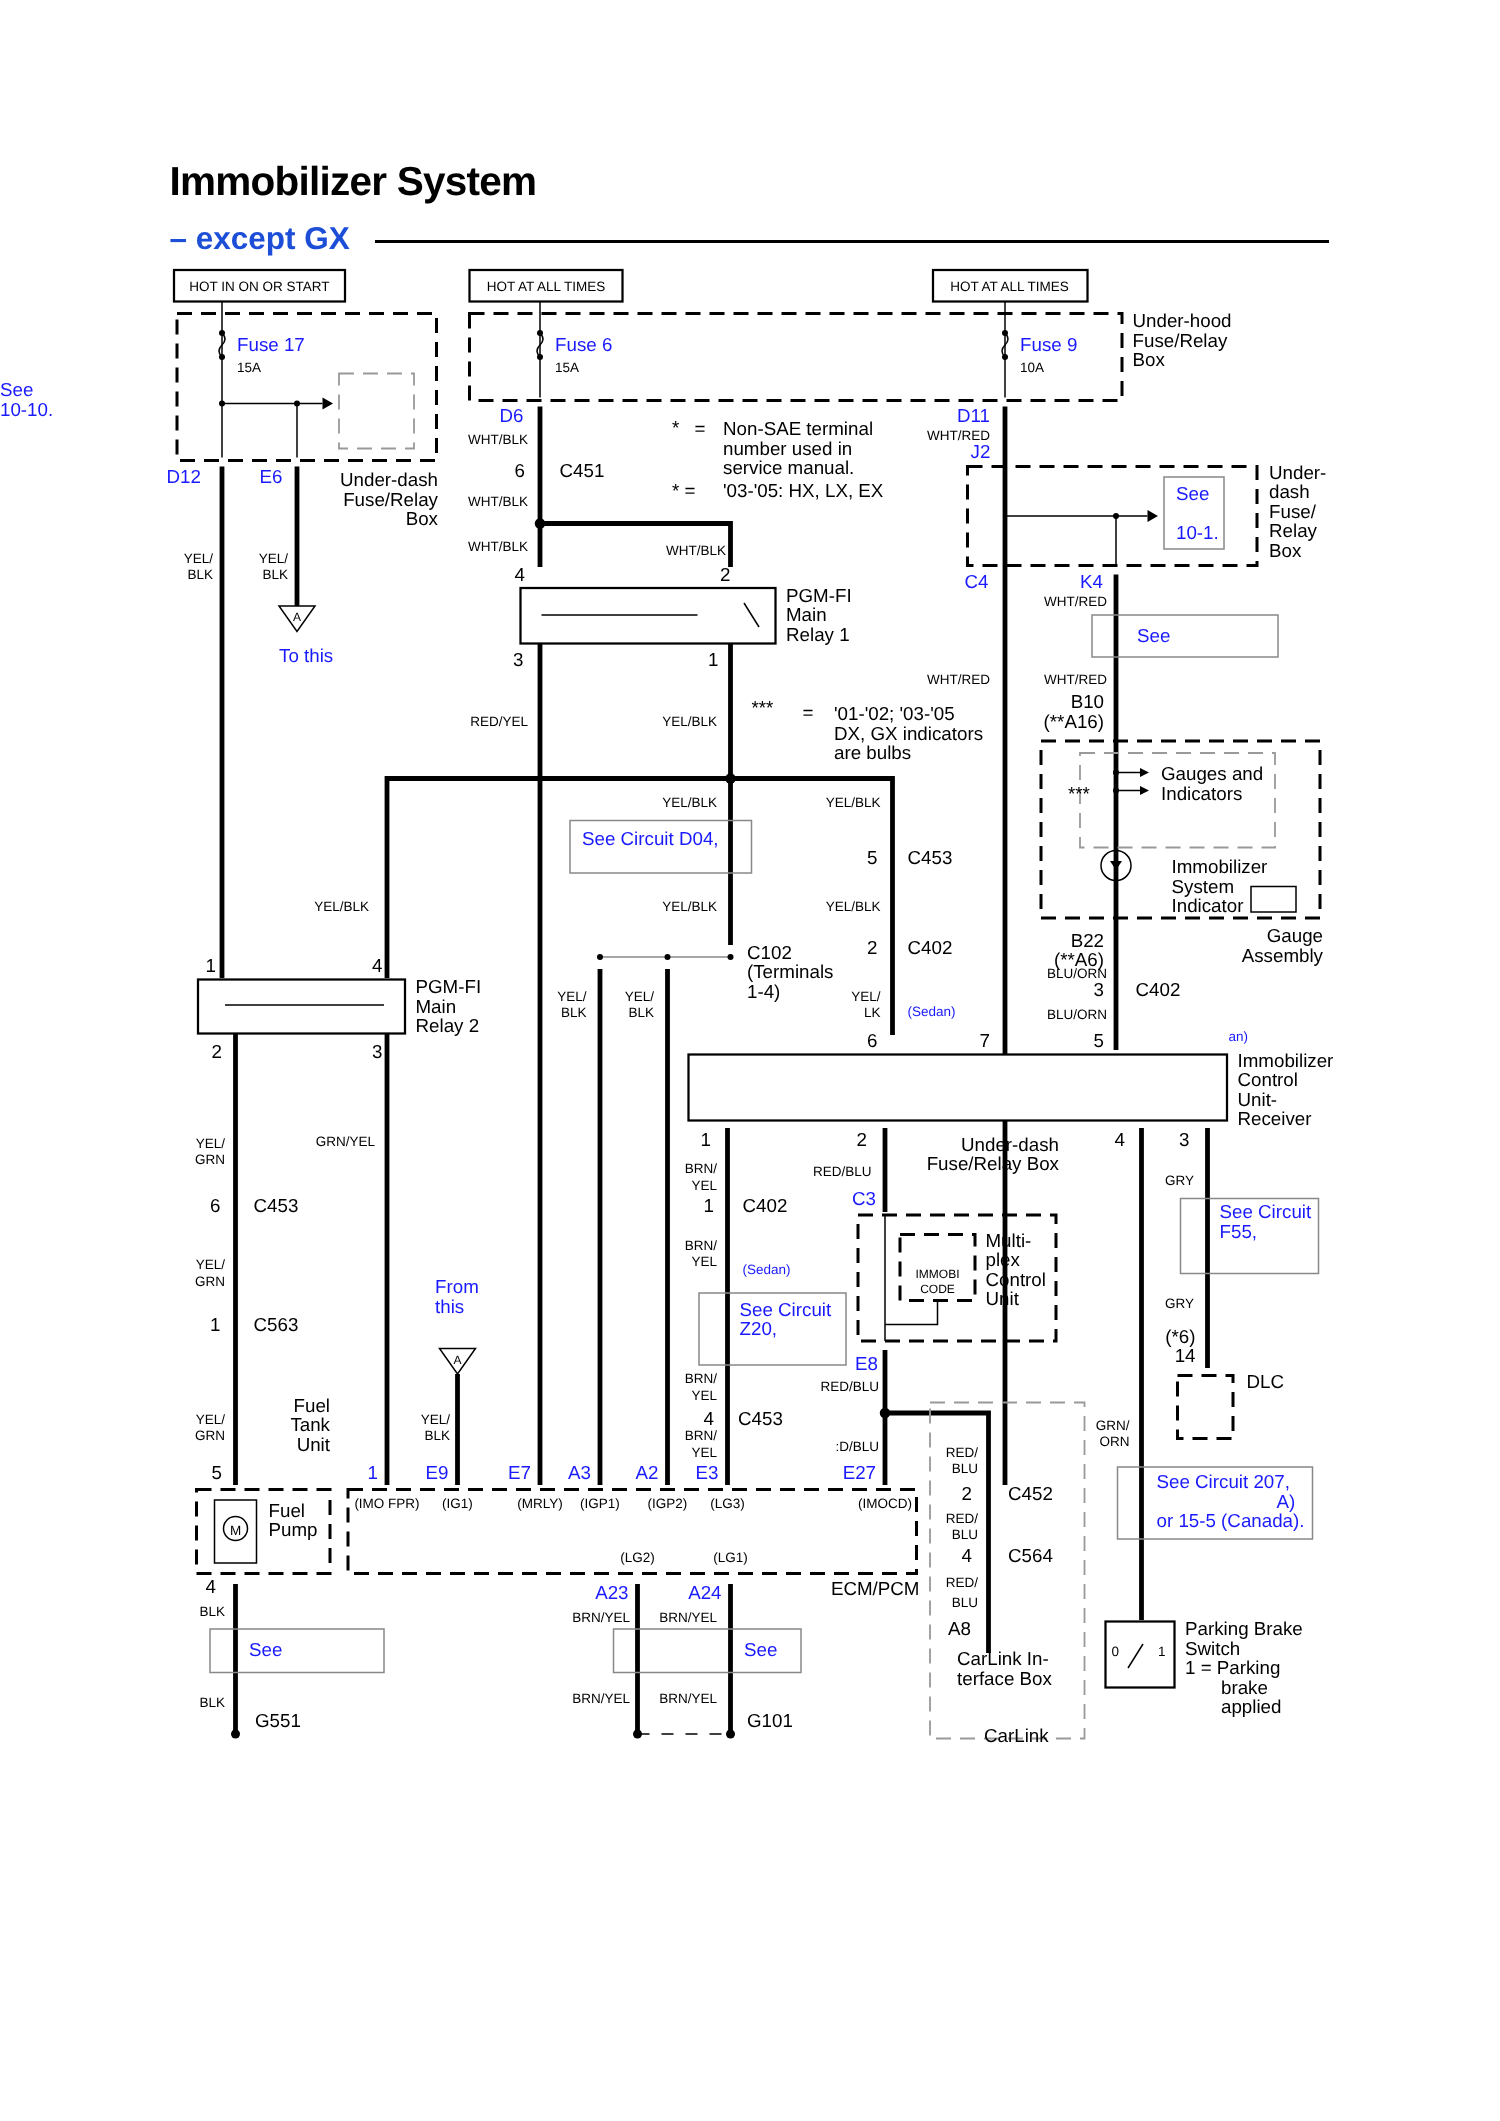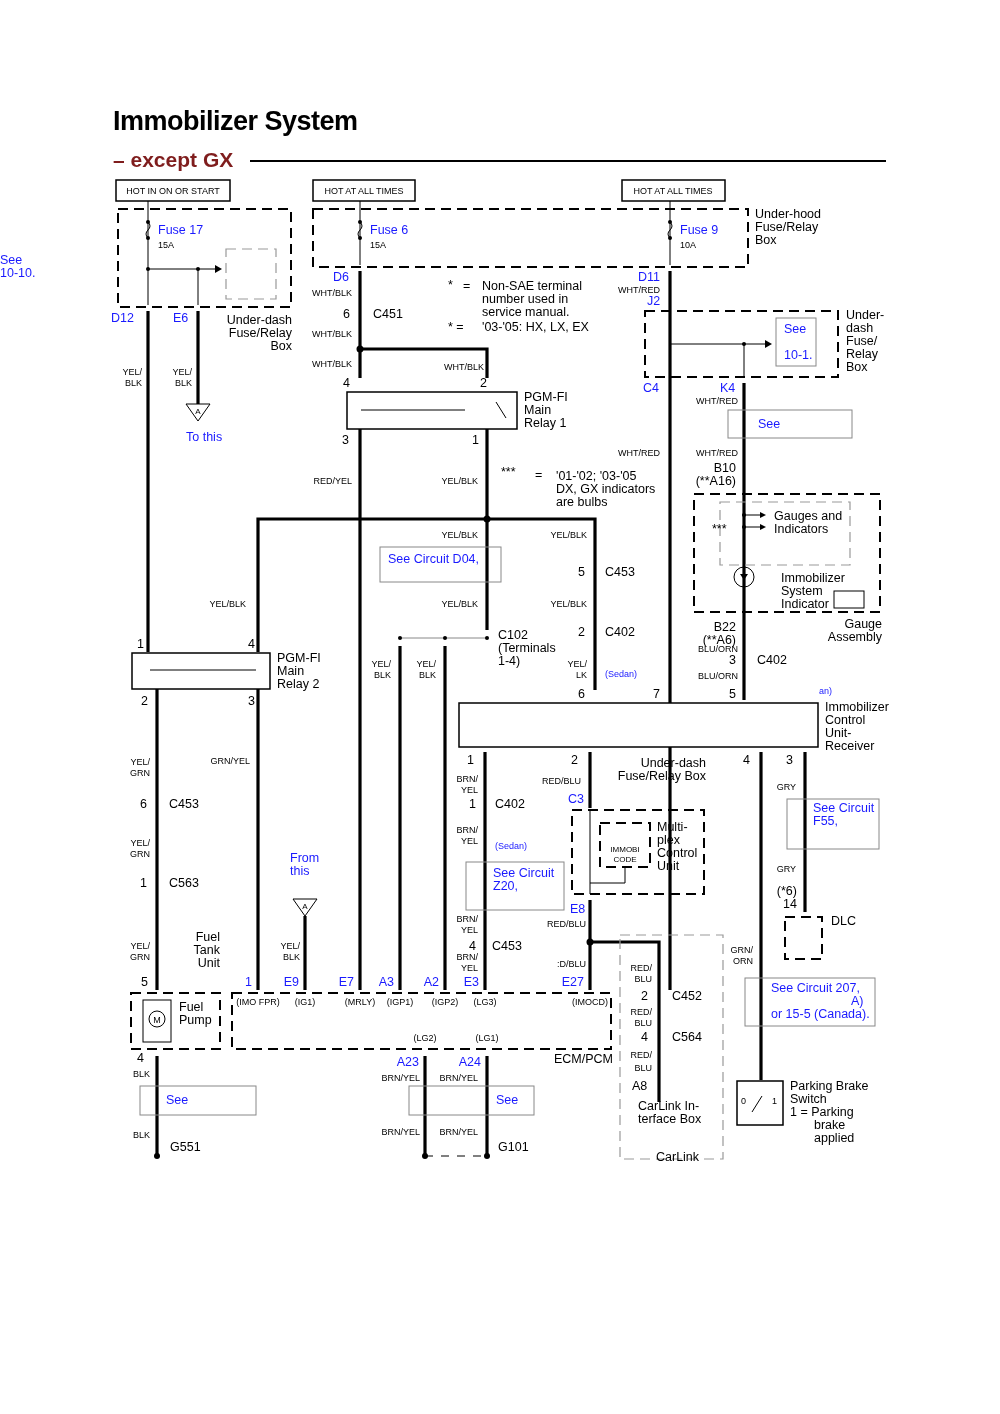--- a/index.html
+++ b/index.html
@@ -1,18 +1,18 @@
 <!DOCTYPE html>
 <html><head>
   <meta charset="utf-8">
   <style>
     html, body { margin: 0; padding: 0; background: #ffffff; }
     body { width: 1000px; height: 1414px; position: relative; overflow: hidden; font-family: "Liberation Sans", sans-serif; }
     #title { position: absolute; left: 113px; top: 106px; font-size: 27px; font-weight: bold; color: #000; letter-spacing: -0.5px; }
-    #subtitle { position: absolute; left: 113px; top: 148px; font-size: 21px; font-weight: bold; color: #7f1d1d; }
+    #subtitle { position: absolute; left: 113px; top: 148px; font-size: 21px; font-weight: bold; color: #1d4ed8; }
     #subrule { position: absolute; left: 250px; top: 160px; width: 636px; height: 2px; background: #000; }
     svg#diagram { position: absolute; left: 0; top: 0; }
     .t { font-family: "Liberation Sans", sans-serif; fill: #000; }
     .xs { font-size: 9px; }
     .m { font-size: 12.5px; }
     .blue { fill: #1a1aff; }
     .w { stroke: #000; stroke-width: 3.2; fill: none; }
     .wt { stroke: #000; stroke-width: 1; fill: none; }
     .g { stroke: #888; stroke-width: 1; fill: none; }
     .dash { stroke: #000; stroke-width: 2; fill: none; stroke-dasharray: 10 6; }

